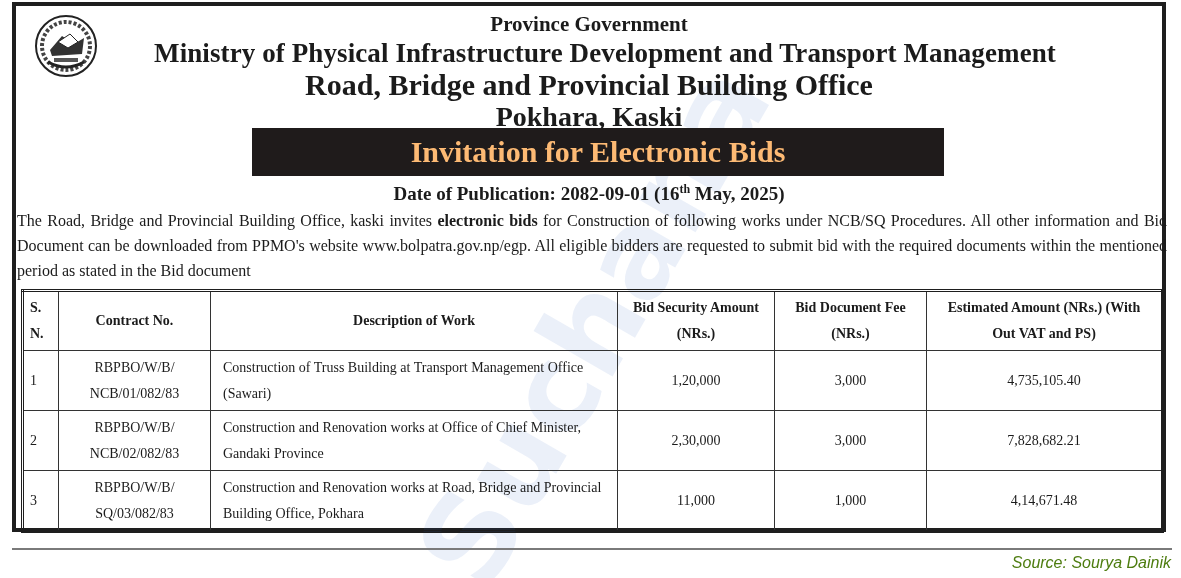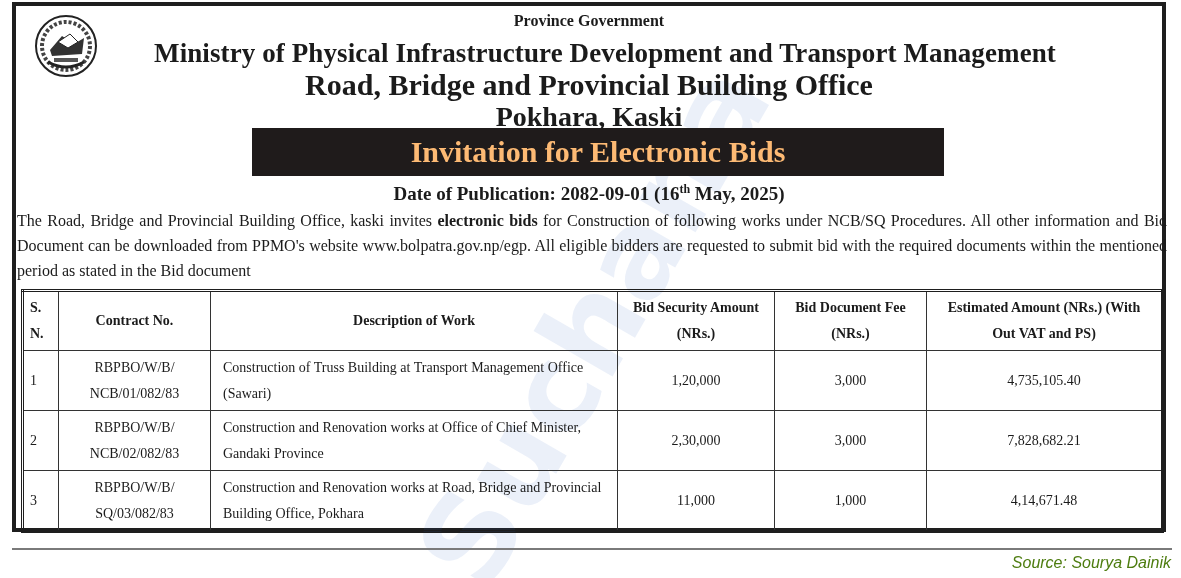--- a/index.html
+++ b/index.html
@@ -13,21 +13,21 @@
     }
     .watermark {
       position: absolute; left: 290px; top: 250px; transform: rotate(-60deg);
       font-family: "DejaVu Sans", sans-serif; font-weight: bold; font-size: 120px;
       color: rgba(60,110,200,0.10); pointer-events: none; white-space: nowrap;
     }
     .logo {
       position: absolute; left: 18px; top: 8px; width: 64px; height: 64px;
     }
     .h-province { position: absolute; top: 6px; left: 0; width: 100%; text-align: center;
-      font-weight: bold; font-size: 16px; }
+      font-weight: bold; font-size: 21px; }
     .h-ministry { position: absolute; top: 32px; left: 0; width: 100%; text-align: center;
       font-weight: bold; font-size: 27px; letter-spacing: 0.1px; padding-left: 16px; }
     .h-office { position: absolute; top: 62px; left: 0; width: 100%; text-align: center;
       font-weight: bold; font-size: 30px; }
     .h-city { position: absolute; top: 95px; left: 0; width: 100%; text-align: center;
       font-weight: bold; font-size: 28px; text-decoration: underline; }
     .banner {
       position: absolute; left: 236px; top: 122px; width: 692px; height: 48px;
       background: #1f1b1b; color: #fdba74; font-weight: bold; font-size: 30px;
       display: flex; align-items: center; justify-content: center;

